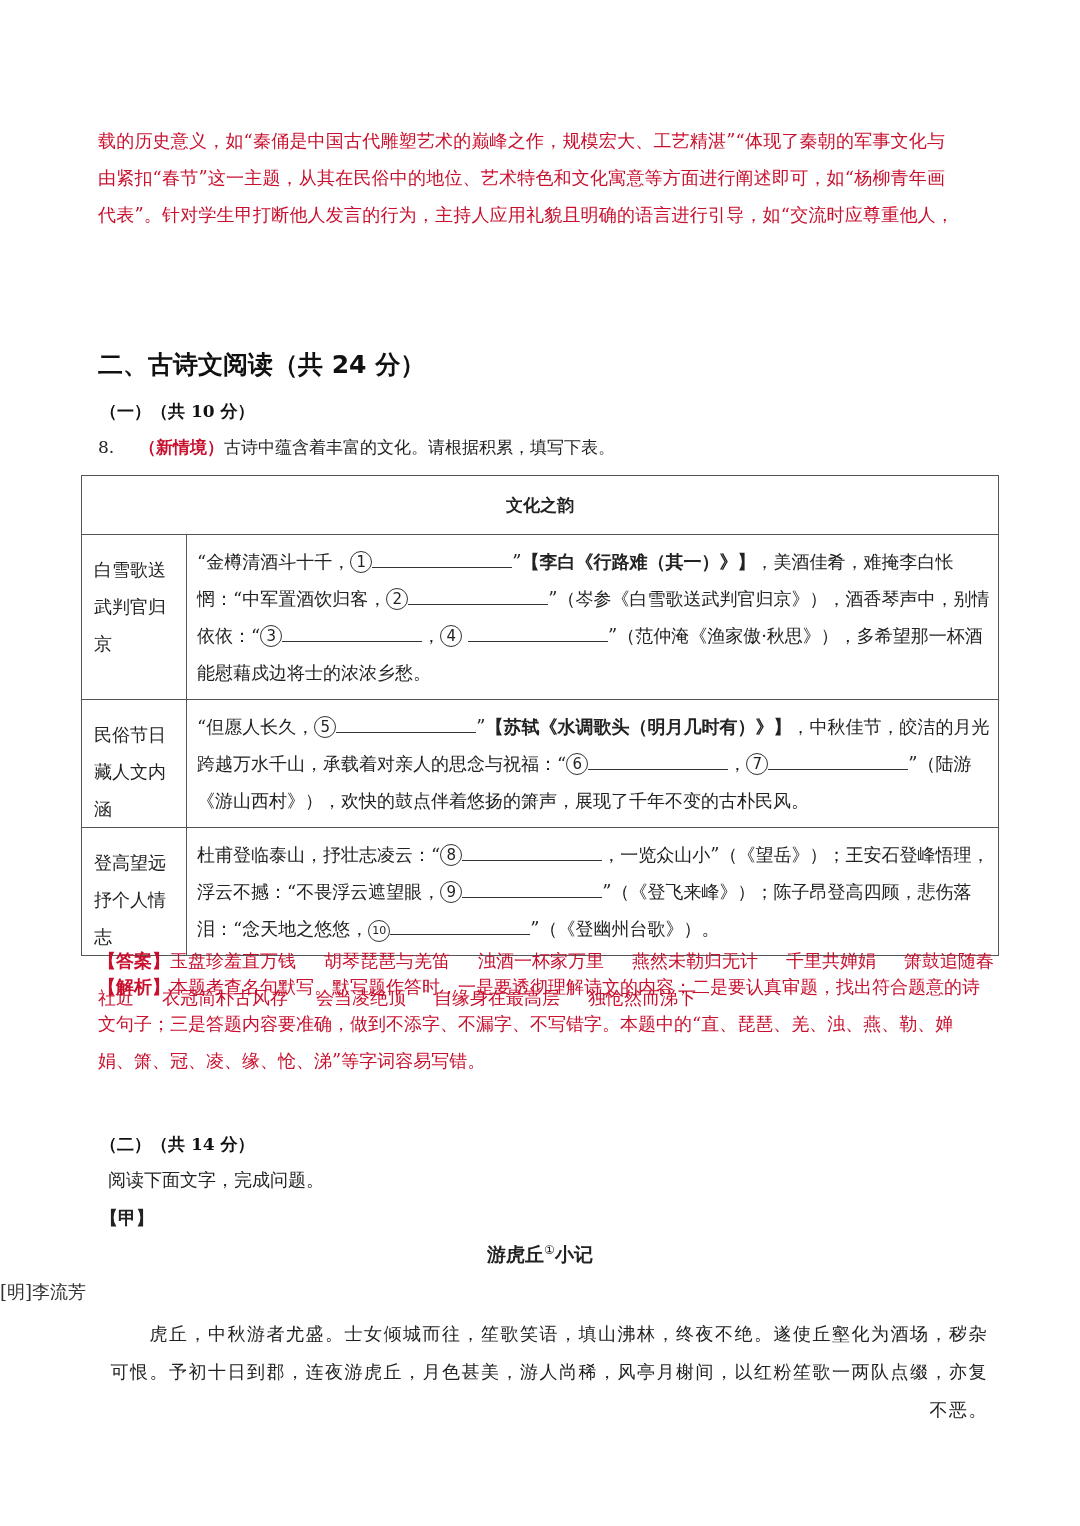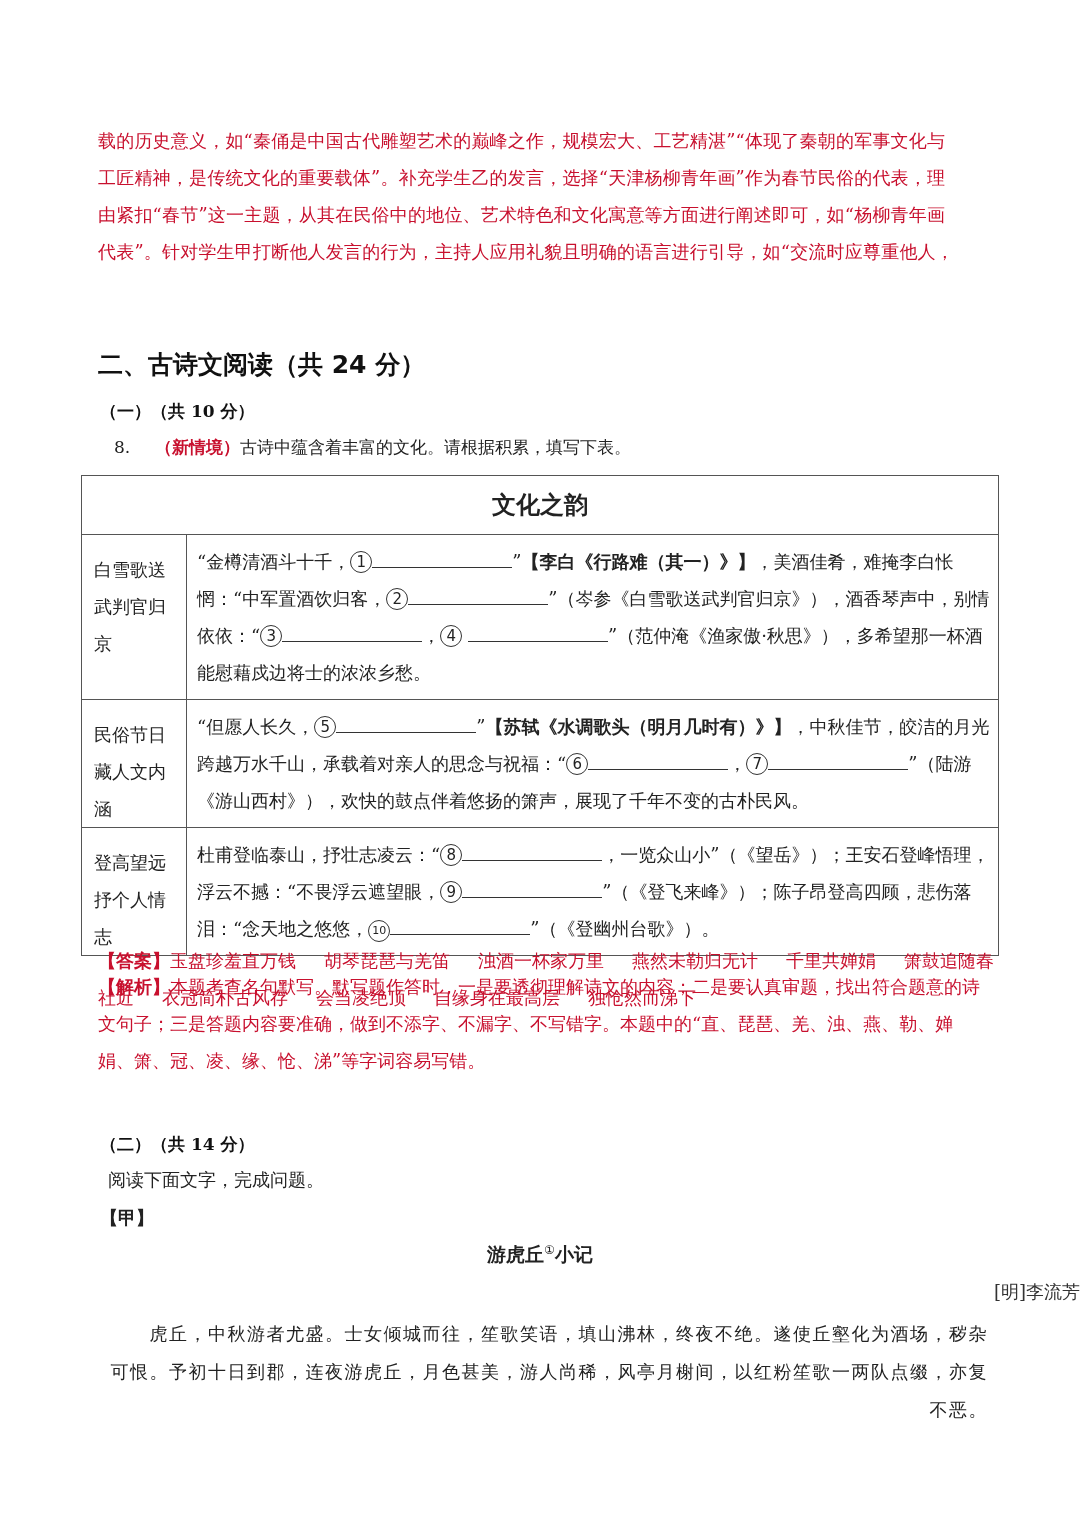--- a/index.html
+++ b/index.html
@@ -4,51 +4,50 @@
 <style>
   html, body { margin: 0; padding: 0; background: #ffffff; }
   body { width: 1080px; height: 1526px; position: relative; overflow: hidden;
          font-family: "DejaVu Serif", "Liberation Serif", serif; color: #222; }
   .page { position: absolute; left: 0; top: 0; width: 968px; height: 1526px; }
   .red { color: #c8102e; }
   .para { position: absolute; left: 98px; width: 890px; font-size: 18px; line-height: 37px; letter-spacing: 0.2px; }
   .h2 { position: absolute; left: 98px; top: 348px; font-size: 25px; font-weight: bold;
         font-family: "DejaVu Sans", "Liberation Sans", sans-serif; color: #111; }
   .h3 { position: absolute; left: 100px; font-size: 17px; font-weight: bold; color: #111; }
-  .q8 { position: absolute; left: 98px; top: 436px; font-size: 17px; color: #222; margin-left: 16px; }
+  .q8 { position: absolute; left: 98px; top: 436px; font-size: 17px; color: #222; }
   .q8 .tag { color: #c8102e; font-weight: bold; }
   table.culture { position: absolute; left: 81px; top: 475px; width: 918px; border-collapse: collapse; font-size: 18px; }
   table.culture td { border: 1.5px solid #555; vertical-align: top; }
   td.title-cell { height: 56px; text-align: center; vertical-align: middle !important;
-                  font-family: Liberation Mono, monospace; font-weight: bold; font-size: 24px; }
+                  font-family: Liberation Mono, monospace; font-weight: bold; font-size: 17px; }
   td.label { width: 84px; padding: 16px 8px 0 12px; line-height: 37px; }
   td.content { padding: 8px 8px 8px 10px; line-height: 37px; }
   .row1 { height: 163px; } .row2 { height: 125px; } .row3 { height: 125px; }
   .blank { display: inline-block; border-bottom: 1.3px solid #333; height: 20px; vertical-align: baseline; }
   .circ { display: inline-block; border: 1.3px solid #333; border-radius: 50%; width: 20px; height: 20px;
           line-height: 20px; text-align: center; font-size: 15px; vertical-align: 1px; font-family: "DejaVu Sans", sans-serif; }
   .bold-bracket { font-weight: bold; }
   .ans { position: absolute; left: 98px; width: 900px; font-size: 18px; line-height: 37px; color: #c8102e; }
   .ans span.gap { display: inline-block; width: 28px; }
   .read-inst { position: absolute; left: 108px; top: 1168px; font-size: 18px; }
   .jia { position: absolute; left: 100px; top: 1206px; font-size: 18px; font-weight: bold; }
   .essay-title { position: absolute; left: 0; width: 1080px; top: 1242px; text-align: center; font-size: 19px;
                  font-family: "DejaVu Sans", "Liberation Sans", sans-serif; font-weight: bold; }
   .essay-title sup { font-size: 12px; font-weight: normal; }
-  .author { position: absolute; left: 0; width: 1080px; top: 1280px; text-align: right; font-size: 18px; color: #333; }
+  .author { position: absolute; left: 0; width: 1080px; top: 1280px; text-align: left; font-size: 18px; color: #333; }
   .essay { position: absolute; left: 98px; top: 1315px; width: 890px; font-size: 18px; line-height: 38px; text-indent: 38px; letter-spacing: 1.5px; text-align: right; }
 </style>
 </head>
 <body>
 
 <div class="page">
 
   <div class="para red" style="top:122px;">
     <div>载的历史意义，如“秦俑是中国古代雕塑艺术的巅峰之作，规模宏大、工艺精湛”“体现了秦朝的军事文化与</div>
-    <div>工匠精神，是传统文化的重要载体”。补充学生乙的发言，选择“天津杨柳青年画”作为春节民俗的代表，理</div>
     <div>由紧扣“春节”这一主题，从其在民俗中的地位、艺术特色和文化寓意等方面进行阐述即可，如“杨柳青年画</div>
     <div>代表”。针对学生甲打断他人发言的行为，主持人应用礼貌且明确的语言进行引导，如“交流时应尊重他人，</div>
   </div>
 
   <div class="h2">二、古诗文阅读（共 24 分）</div>
 
   <div class="h3" style="top:400px;">（一）（共 10 分）</div>
 
   <div class="q8">
     <span>8.</span>

